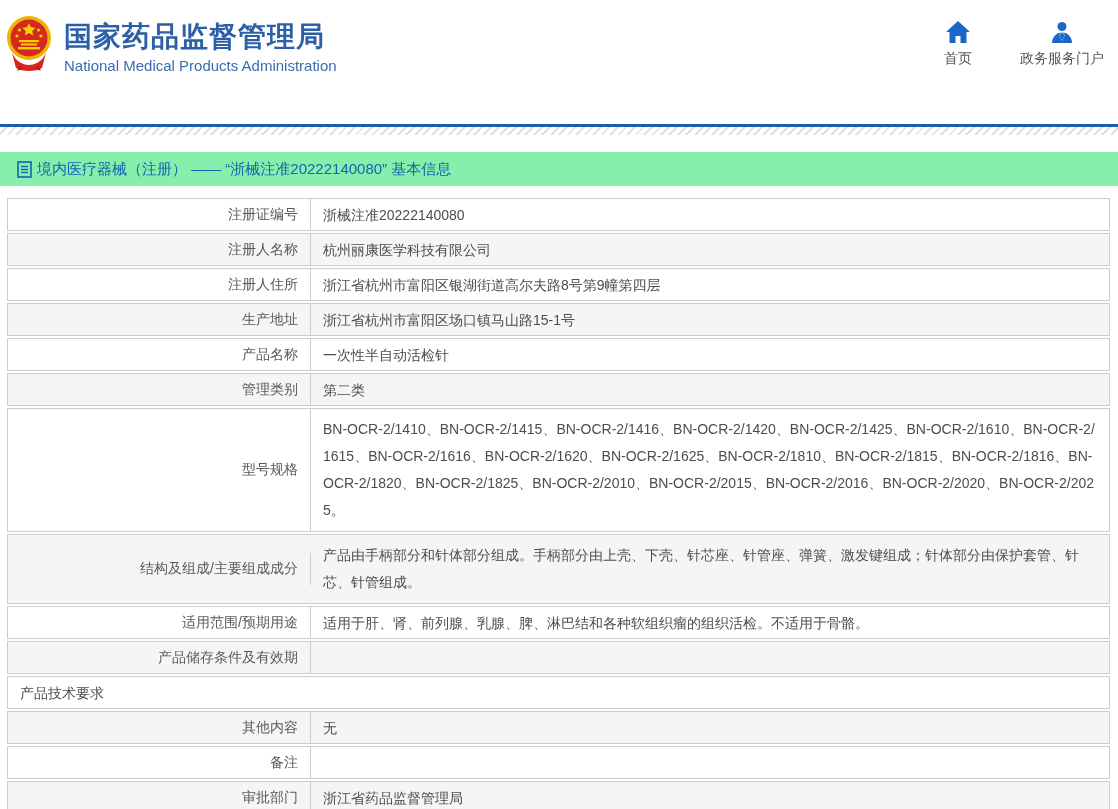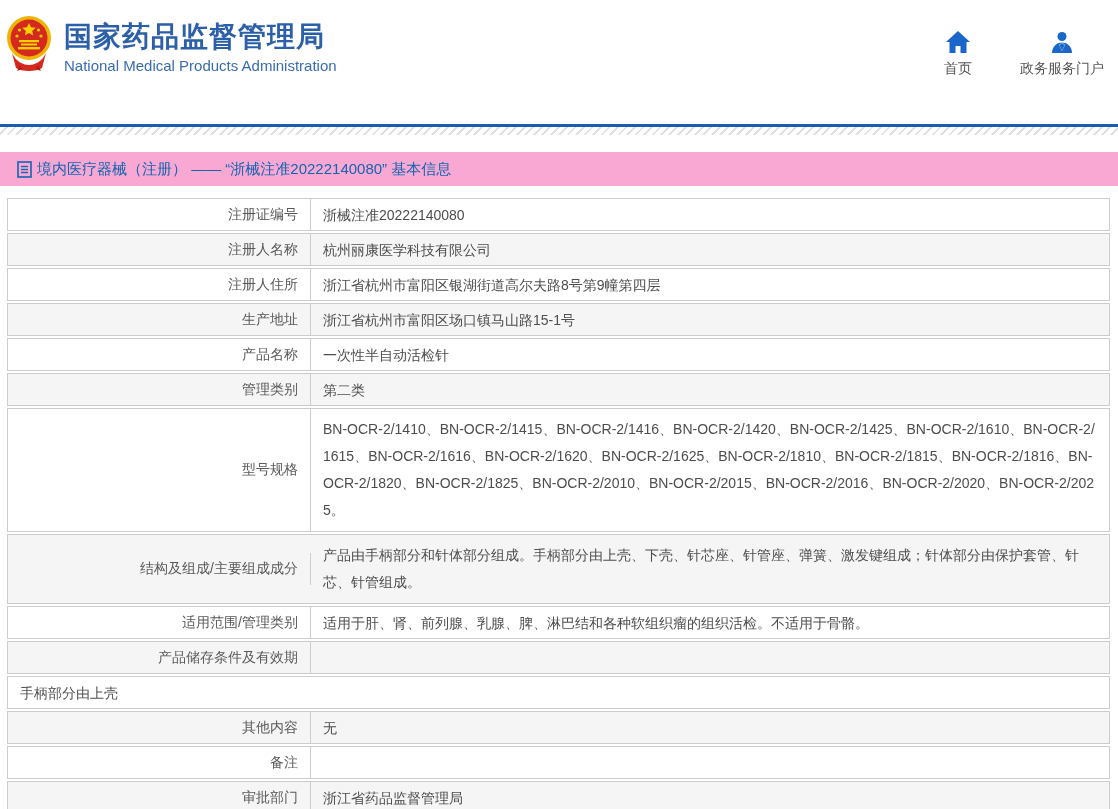--- a/index.html
+++ b/index.html
@@ -9,33 +9,33 @@
     width: 1118px; height: 809px; overflow: hidden; position: relative;
   }
   
   .header { position: relative; height: 124px; background: #fff; }
   .emblem { position: absolute; left: 6px; top: 13px; width: 46px; height: 60px; }
   .logo-text { position: absolute; left: 64px; top: 20px; }
   .site-title { color: #2b5fa7; font-size: 28px; font-weight: bold; letter-spacing: 1px; line-height: 34px; }
   .site-subtitle { color: #3a6cb0; font-size: 15px; margin-top: 3px; }
   .data-query { position: absolute; left: 350px; top: 38px; display: flex; align-items: center; gap: 6px; cursor: pointer; }
   .data-query span { color: #333; font-size: 21px; letter-spacing: 1px; }
-  .top-nav { position: absolute; right: 14px; top: 30px; display: flex; gap: 48px; }
+  .top-nav { position: absolute; right: 14px; top: 20px; display: flex; gap: 48px; }
   .nav-item { display: flex; flex-direction: column; align-items: center; gap: 6px; cursor: pointer; }
   .nav-item .nav-label { color: #555; font-size: 14px; }
   
   .blue-line { height: 3px; background: #1c5cb0; }
   .hatch-band {
     height: 8px;
     background: repeating-linear-gradient(135deg, #fff 0 4px, #d9d9d9 4px 6px);
     opacity: .8;
   }
   
   .breadcrumb-bar {
-    margin-top: 17px; height: 34px; background: #f9a8d4;
+    margin-top: 17px; height: 34px; background: #86efac;
     display: flex; align-items: center; padding-left: 17px; gap: 5px;
   }
   .breadcrumb-bar .crumb { color: #1265af; font-size: 15px; }
   
   .info-table { margin: 12px 8px 0 7px; }
   .row { display: flex; border: 1px solid #ccc; margin-bottom: 2px; background: #fff; align-items: stretch; }
   .row.alt { background: #f5f5f5; align-items: center; }
   .cell { display: flex; align-items: center; font-size: 14px; }
   .cell.label {
     width: 303px; flex: 0 0 303px; justify-content: flex-end;
@@ -130,29 +130,29 @@
     </div>
     <div class="row tall">
       <div class="cell label">型号规格</div>
       <div class="cell value">BN-OCR-2/1410、BN-OCR-2/1415、BN-OCR-2/1416、BN-OCR-2/1420、BN-OCR-2/1425、BN-OCR-2/1610、BN-OCR-2/1615、BN-OCR-2/1616、BN-OCR-2/1620、BN-OCR-2/1625、BN-OCR-2/1810、BN-OCR-2/1815、BN-OCR-2/1816、BN-OCR-2/1820、BN-OCR-2/1825、BN-OCR-2/2010、BN-OCR-2/2015、BN-OCR-2/2016、BN-OCR-2/2020、BN-OCR-2/2025。</div>
     </div>
     <div class="row alt tall">
       <div class="cell label">结构及组成/主要组成成分</div>
       <div class="cell value">产品由手柄部分和针体部分组成。手柄部分由上壳、下壳、针芯座、针管座、弹簧、激发键组成；针体部分由保护套管、针芯、针管组成。</div>
     </div>
     <div class="row">
-      <div class="cell label">适用范围/管理类别</div>
+      <div class="cell label">适用范围/预期用途</div>
       <div class="cell value">适用于肝、肾、前列腺、乳腺、脾、淋巴结和各种软组织瘤的组织活检。不适用于骨骼。</div>
     </div>
     <div class="row alt">
       <div class="cell label">产品储存条件及有效期</div>
       <div class="cell value"></div>
     </div>
     <div class="row">
-      <div class="cell value">手柄部分由上壳</div>
+      <div class="cell value">产品技术要求</div>
     </div>
     <div class="row alt">
       <div class="cell label">其他内容</div>
       <div class="cell value">无</div>
     </div>
     <div class="row">
       <div class="cell label">备注</div>
       <div class="cell value"></div>
     </div>
     <div class="row alt">

